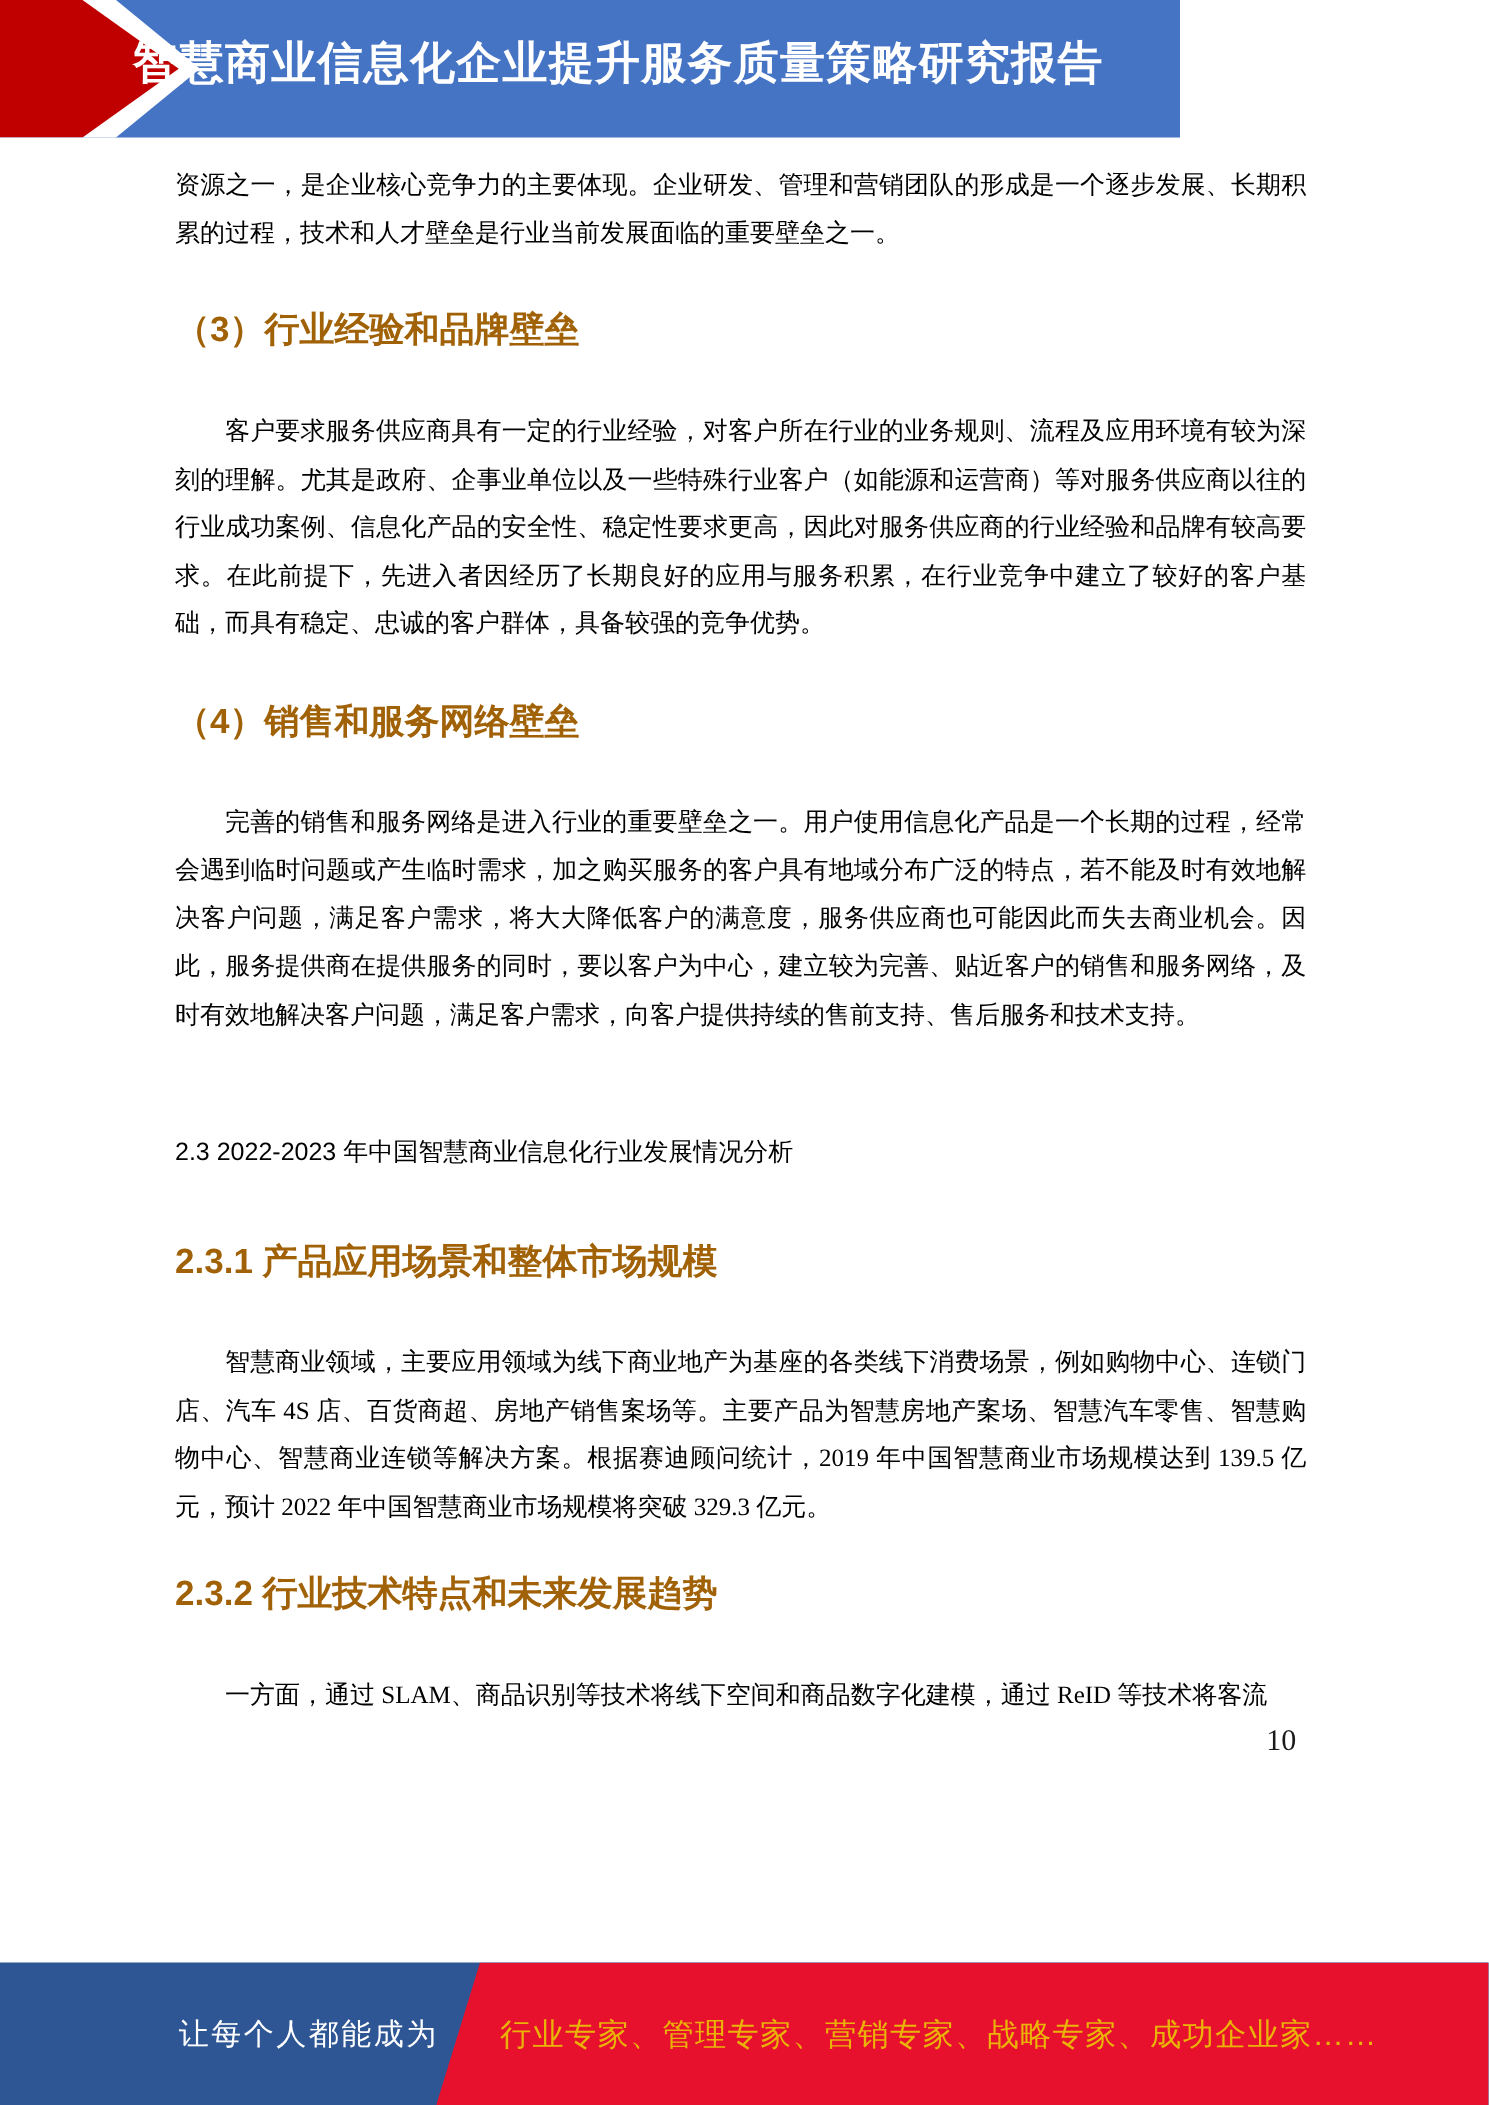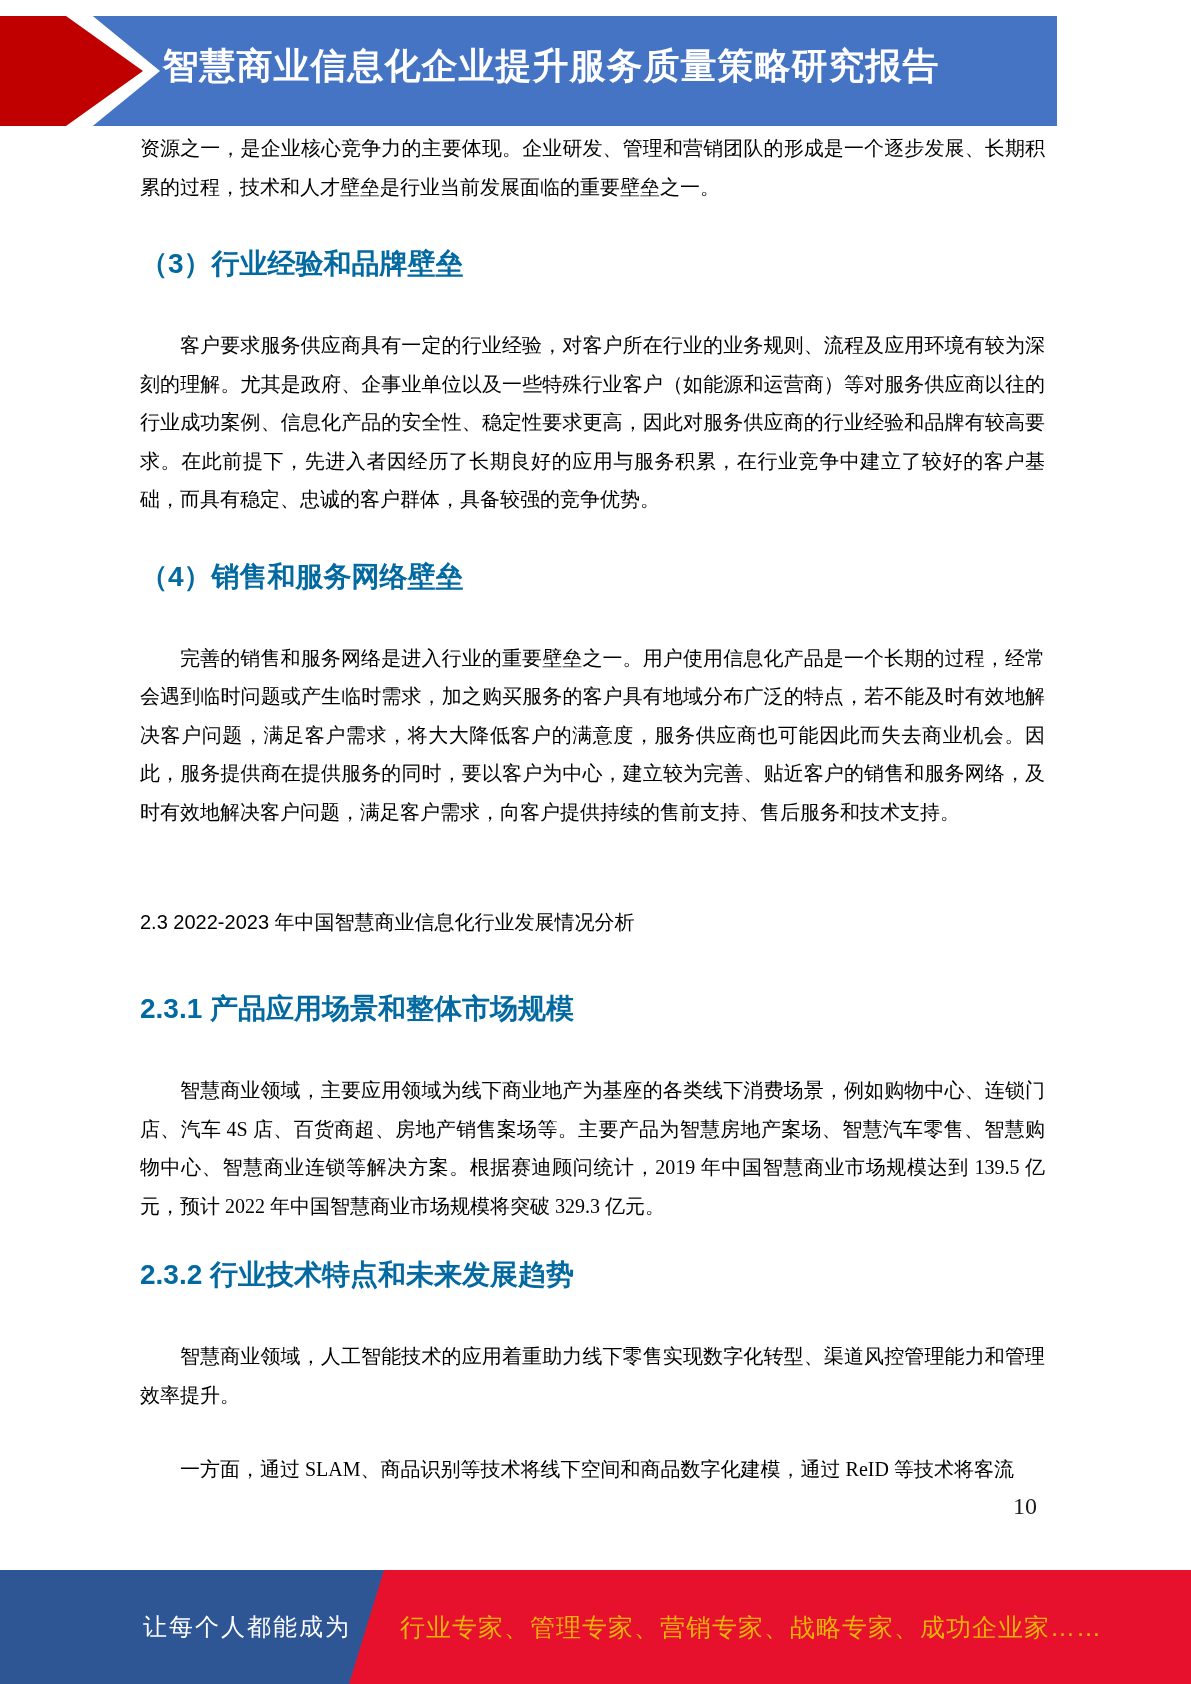--- a/index.html
+++ b/index.html
@@ -8,22 +8,22 @@
     background: #ffffff;
     position: relative;
     overflow: hidden;
     font-family: "Liberation Serif", "DejaVu Serif", serif;
     color: #000000;
   }
   .page { width: 1191px; height: 1684px; position: relative; overflow: hidden; }
 
   
   .banner {
-    position: absolute; top: 16px; left: 0;
-    width: 1057px; height: 110px;
+    position: absolute; top: 0; left: 0;
+    width: 944px; height: 110px;
     background: #4574C5;
     overflow: hidden;
   }
   .banner-arrow { position: absolute; top: 0; left: 0; }
   .banner-title {
     position: absolute; top: 0; left: 0; right: 0; height: 110px;
     display: flex; align-items: center; justify-content: center;
     padding-left: 45px;
     transform: translateY(-5px);
     font-family: "Liberation Sans", "DejaVu Sans", sans-serif;
@@ -47,21 +47,21 @@
     text-justify: inter-ideograph;
   }
   .para.indent { text-indent: 2em; }
   .para.gap { margin-top: 36px; }
 
   .h-sub {
     margin: 40px 0 44px 0;
     font-family: "Liberation Sans", "DejaVu Sans", sans-serif;
     font-weight: bold;
     font-size: 28px; line-height: 36px;
-    color: #0369a1;
+    color: #a16207;
   }
   .h-sub.tight { margin-top: 32px; }
   .h-main {
     margin: 72px 0 50px 0;
     font-family: "Liberation Sans", "DejaVu Sans", sans-serif;
     font-weight: normal;
     font-size: 20px; line-height: 38px;
     color: #000000;
   }
 
@@ -130,21 +130,20 @@
     <p class="para indent">完善的销售和服务网络是进入行业的重要壁垒之一。用户使用信息化产品是一个长期的过程，经常会遇到临时问题或产生临时需求，加之购买服务的客户具有地域分布广泛的特点，若不能及时有效地解决客户问题，满足客户需求，将大大降低客户的满意度，服务供应商也可能因此而失去商业机会。因此，服务提供商在提供服务的同时，要以客户为中心，建立较为完善、贴近客户的销售和服务网络，及时有效地解决客户问题，满足客户需求，向客户提供持续的售前支持、售后服务和技术支持。</p>
 
     <h2 class="h-main">2.3 2022-2023 年中国智慧商业信息化行业发展情况分析</h2>
 
     <h3 class="h-sub">2.3.1 产品应用场景和整体市场规模</h3>
 
     <p class="para indent">智慧商业领域，主要应用领域为线下商业地产为基座的各类线下消费场景，例如购物中心、连锁门店、汽车 4S 店、百货商超、房地产销售案场等。主要产品为智慧房地产案场、智慧汽车零售、智慧购物中心、智慧商业连锁等解决方案。根据赛迪顾问统计，2019 年中国智慧商业市场规模达到 139.5 亿元，预计 2022 年中国智慧商业市场规模将突破 329.3 亿元。</p>
 
     <h3 class="h-sub tight">2.3.2 行业技术特点和未来发展趋势</h3>
 
-    <p class="para indent">智慧商业领域，人工智能技术的应用着重助力线下零售实现数字化转型、渠道风控管理能力和管理效率提升。</p>
 
     <p class="para indent gap">一方面，通过 SLAM、商品识别等技术将线下空间和商品数字化建模，通过 ReID 等技术将客流</p>
 
     <div class="page-number">10</div>
   </main>
 
   <footer class="footer">
     <div class="footer-red"></div>
     <div class="footer-left">让每个人都能成为</div>
     <div class="footer-right">行业专家、管理专家、营销专家、战略专家、成功企业家……</div>

